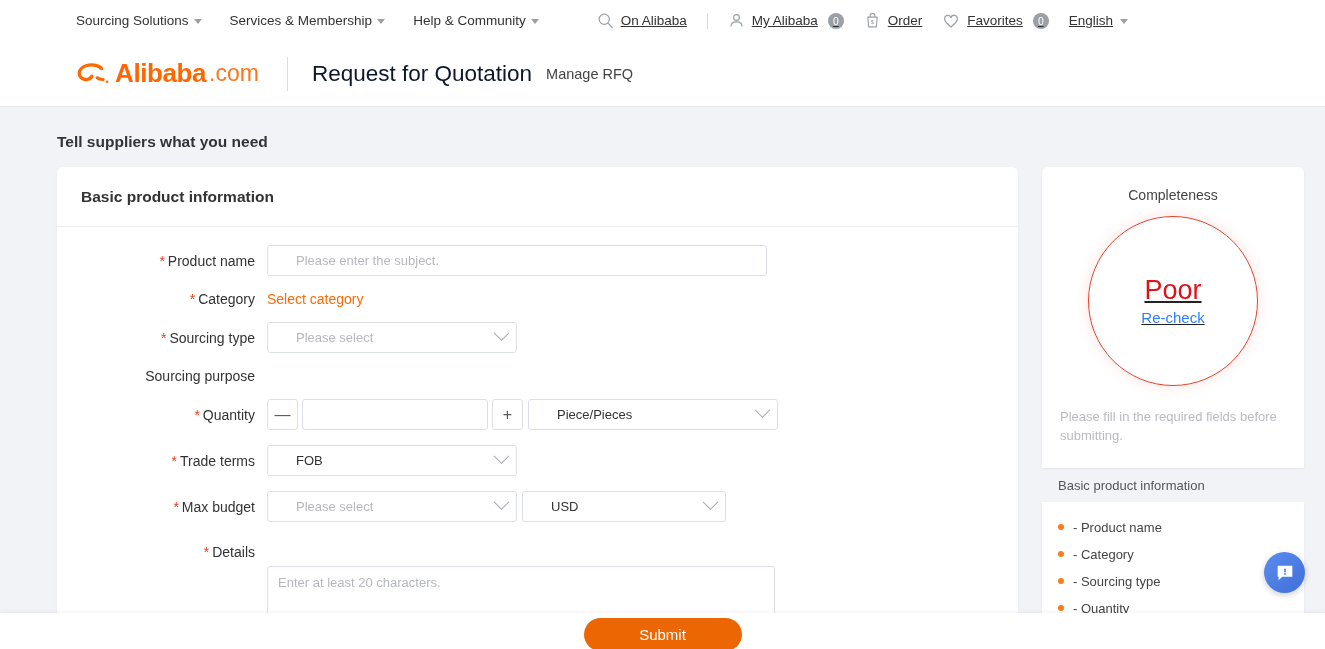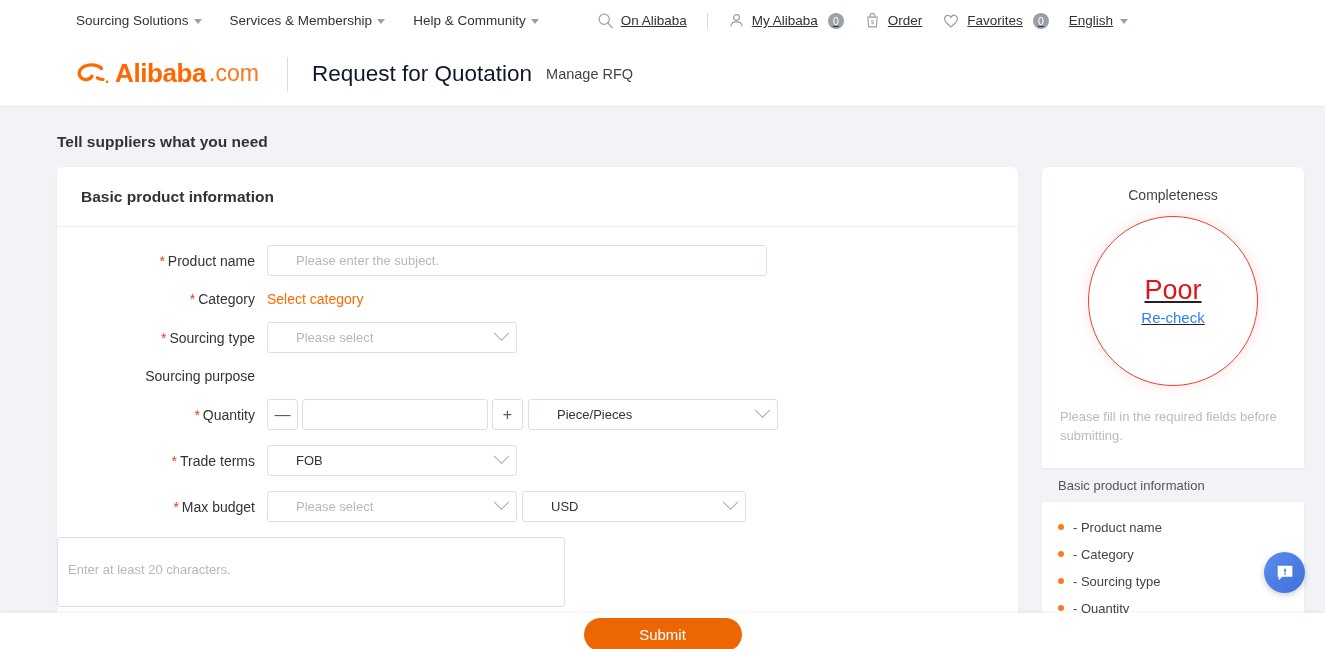--- a/index.html
+++ b/index.html
@@ -109,25 +109,25 @@
     width: 31px; height: 31px; border: 1px solid #dcdfe6; background: #fff;
     display: flex; align-items: center; justify-content: center;
     font-size: 16px; color: #5a5a5a; cursor: pointer; border-radius: 3px;
   }
   .step-field {
     width: 186px; height: 31px; border: 1px solid #dcdfe6; border-radius: 3px;
     margin: 0 4px; background: #fff;
   }
   .unit-sel { width: 250px; margin-left: 5px; }
 
-  .budget-cur { width: 224px; margin-left: 5px; text-align: right; }
+  .budget-cur { width: 204px; margin-left: 5px; text-align: right; }
 
   .ta {
     width: 508px; height: 70px; border: 1px solid #dcdfe6; border-radius: 3px;
-    padding: 24px 10px; font-size: 13px; color: #b6b8bd; background: #fff;
+    padding: 8px 10px; font-size: 13px; color: #b6b8bd; background: #fff; margin-top: 29px;
   }
   .frow-top { align-items: flex-start; }
   .frow-top .flabel { padding-top: 7px; }
 
   
   .rail { width: 262px; margin-left: 24px; }
   .rail-card {
     background: #fff; border-radius: 6px 6px 0 0; padding: 20px 16px 22px;
     box-shadow: 0 1px 3px rgba(0,0,0,0.05); text-align: center;
   }
@@ -340,20 +340,23 @@
               <span class="ph">Please select</span>
               <span class="chev"></span>
             </div>
             <div class="inp sel budget-cur">
               <span>USD</span>
               <span class="chev"></span>
             </div>
           </div>
 
           <div class="frow frow-top">
+            <div class="flabel">
+              <span class="req">*</span><span>Details</span>
+            </div>
             <div class="ta">Enter at least 20 characters.</div>
           </div>
 
         </div>
       </div>
 
       <div class="rail">
         <div class="rail-card">
           <div class="rail-title">Completeness</div>
           <div class="ring">

